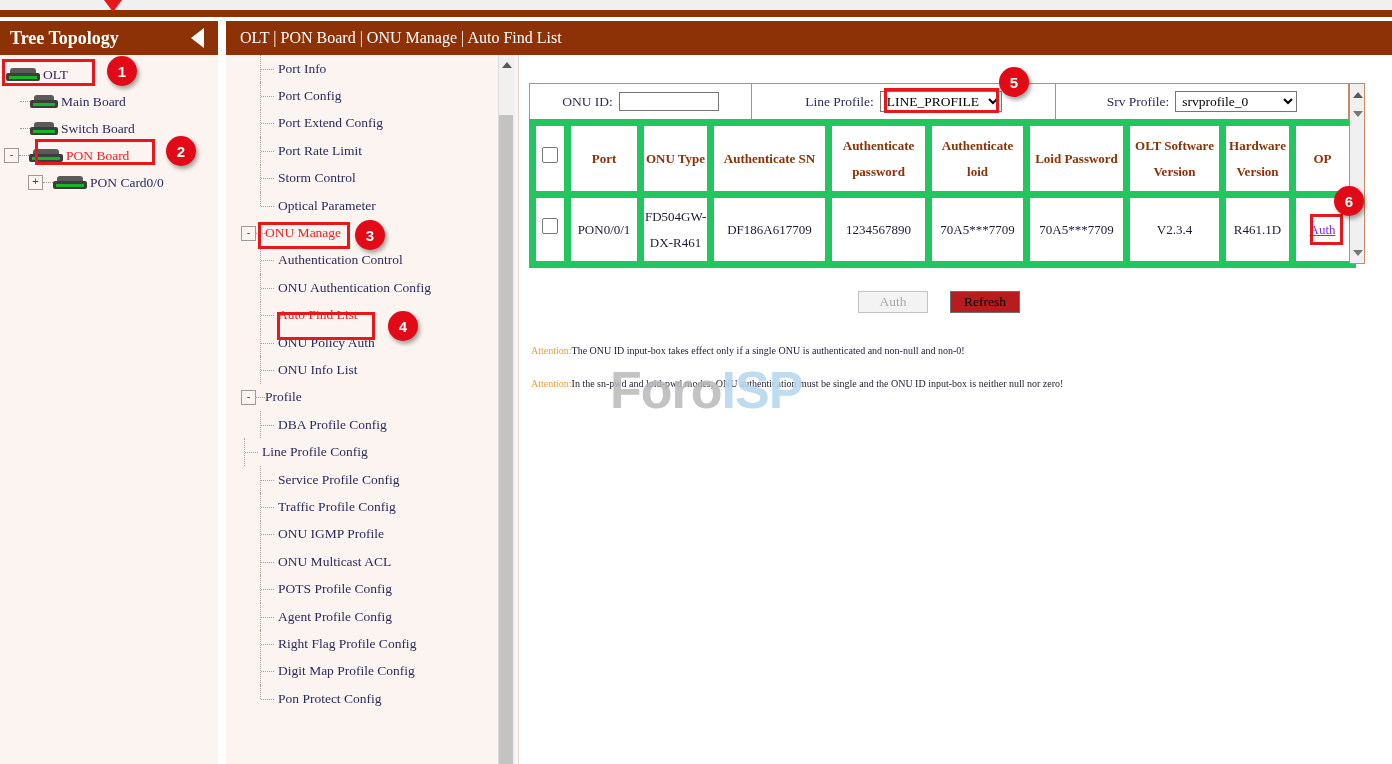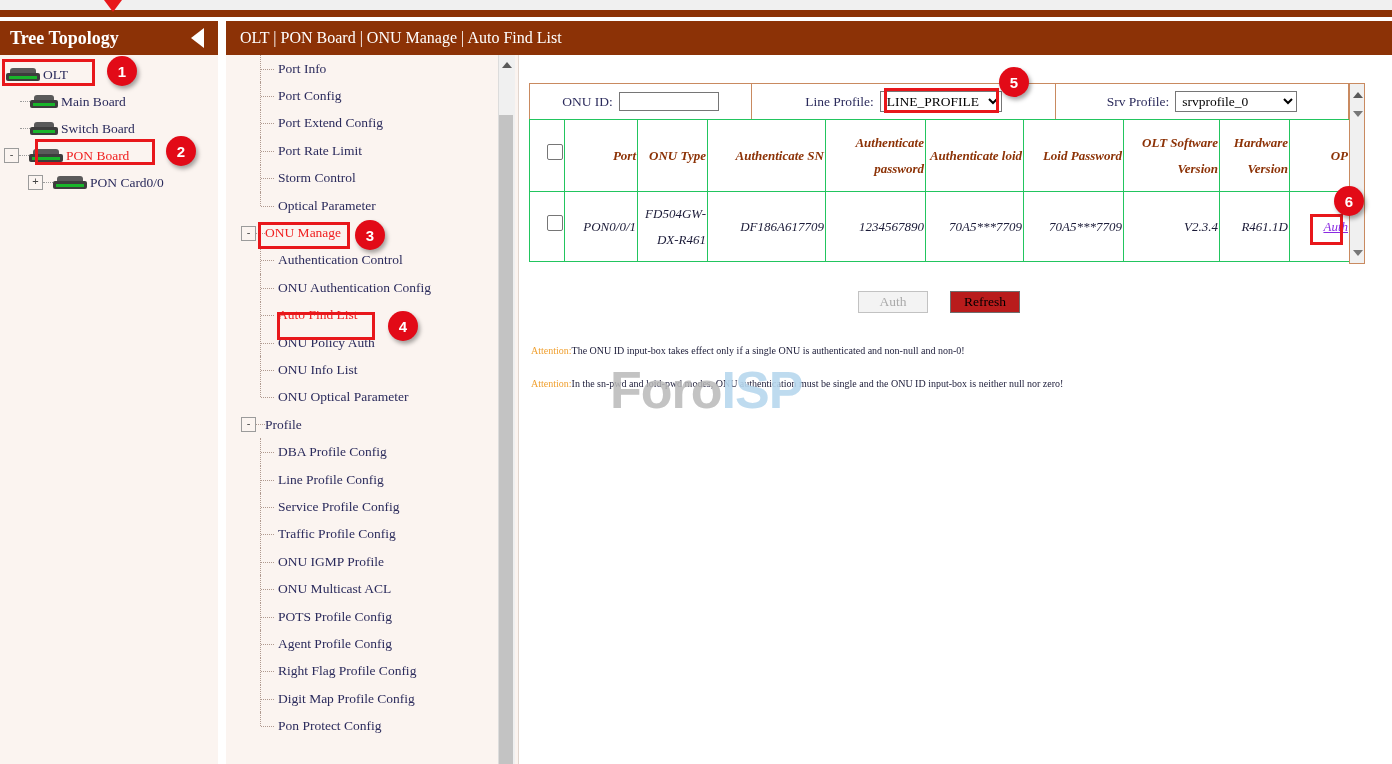--- a/index.html
+++ b/index.html
@@ -291,26 +291,25 @@
     left: 10px; top: 64px;
     width: 820px; height: 145px;
     box-sizing: border-box;
   }
   table.onutbl {
     border-collapse: collapse;
     width: 820px;
     table-layout: fixed;
   }
   table.onutbl th, table.onutbl td {
-    border: 1px solid #22c55e;
-    text-align: right;
+    border: 7px solid #22c55e;
+    text-align: center;
     vertical-align: middle;
     font-size: 13px;
     box-sizing: border-box;
-    font-style: italic;
   }
   table.onutbl th {
     height: 72px;
     color: #8c3206;
     font-weight: bold;
     line-height: 26px;
     background: #ffffff;
   }
   table.onutbl td {
     height: 70px;
@@ -557,36 +556,31 @@
       <div class="mitem" style="padding-left: 16px;">
         <span class="spacer-14"></span>
         <span class="tee"></span>
         <span class="lbl">ONU Policy Auth</span>
       </div>
       <div class="mitem" style="padding-left: 16px;">
         <span class="spacer-14"></span>
         <span class="tee"></span>
         <span class="lbl">ONU Info List</span>
       </div>
-      <div class="mitem" style="padding-left: 16px;">
-        <span class="spacer-14"></span>
-        <span class="tee last"></span>
-        <span class="lbl">ONU Optical Parameter</span>
-      </div>
       <div class="mitem" style="padding-left: 0px;">
         <span class="grpbox">-</span>
         <span class="grpdash"></span>
         <span class="lbl">Profile</span>
       </div>
       <div class="mitem" style="padding-left: 16px;">
         <span class="spacer-14"></span>
         <span class="tee"></span>
         <span class="lbl">DBA Profile Config</span>
       </div>
-      <div class="mitem" style="padding-left: 16px;">
+      <div class="mitem" style="">
         <span class="spacer-14"></span>
         <span class="tee"></span>
         <span class="lbl">Line Profile Config</span>
       </div>
       <div class="mitem" style="padding-left: 16px;">
         <span class="spacer-14"></span>
         <span class="tee"></span>
         <span class="lbl">Service Profile Config</span>
       </div>
       <div class="mitem" style="padding-left: 16px;">

